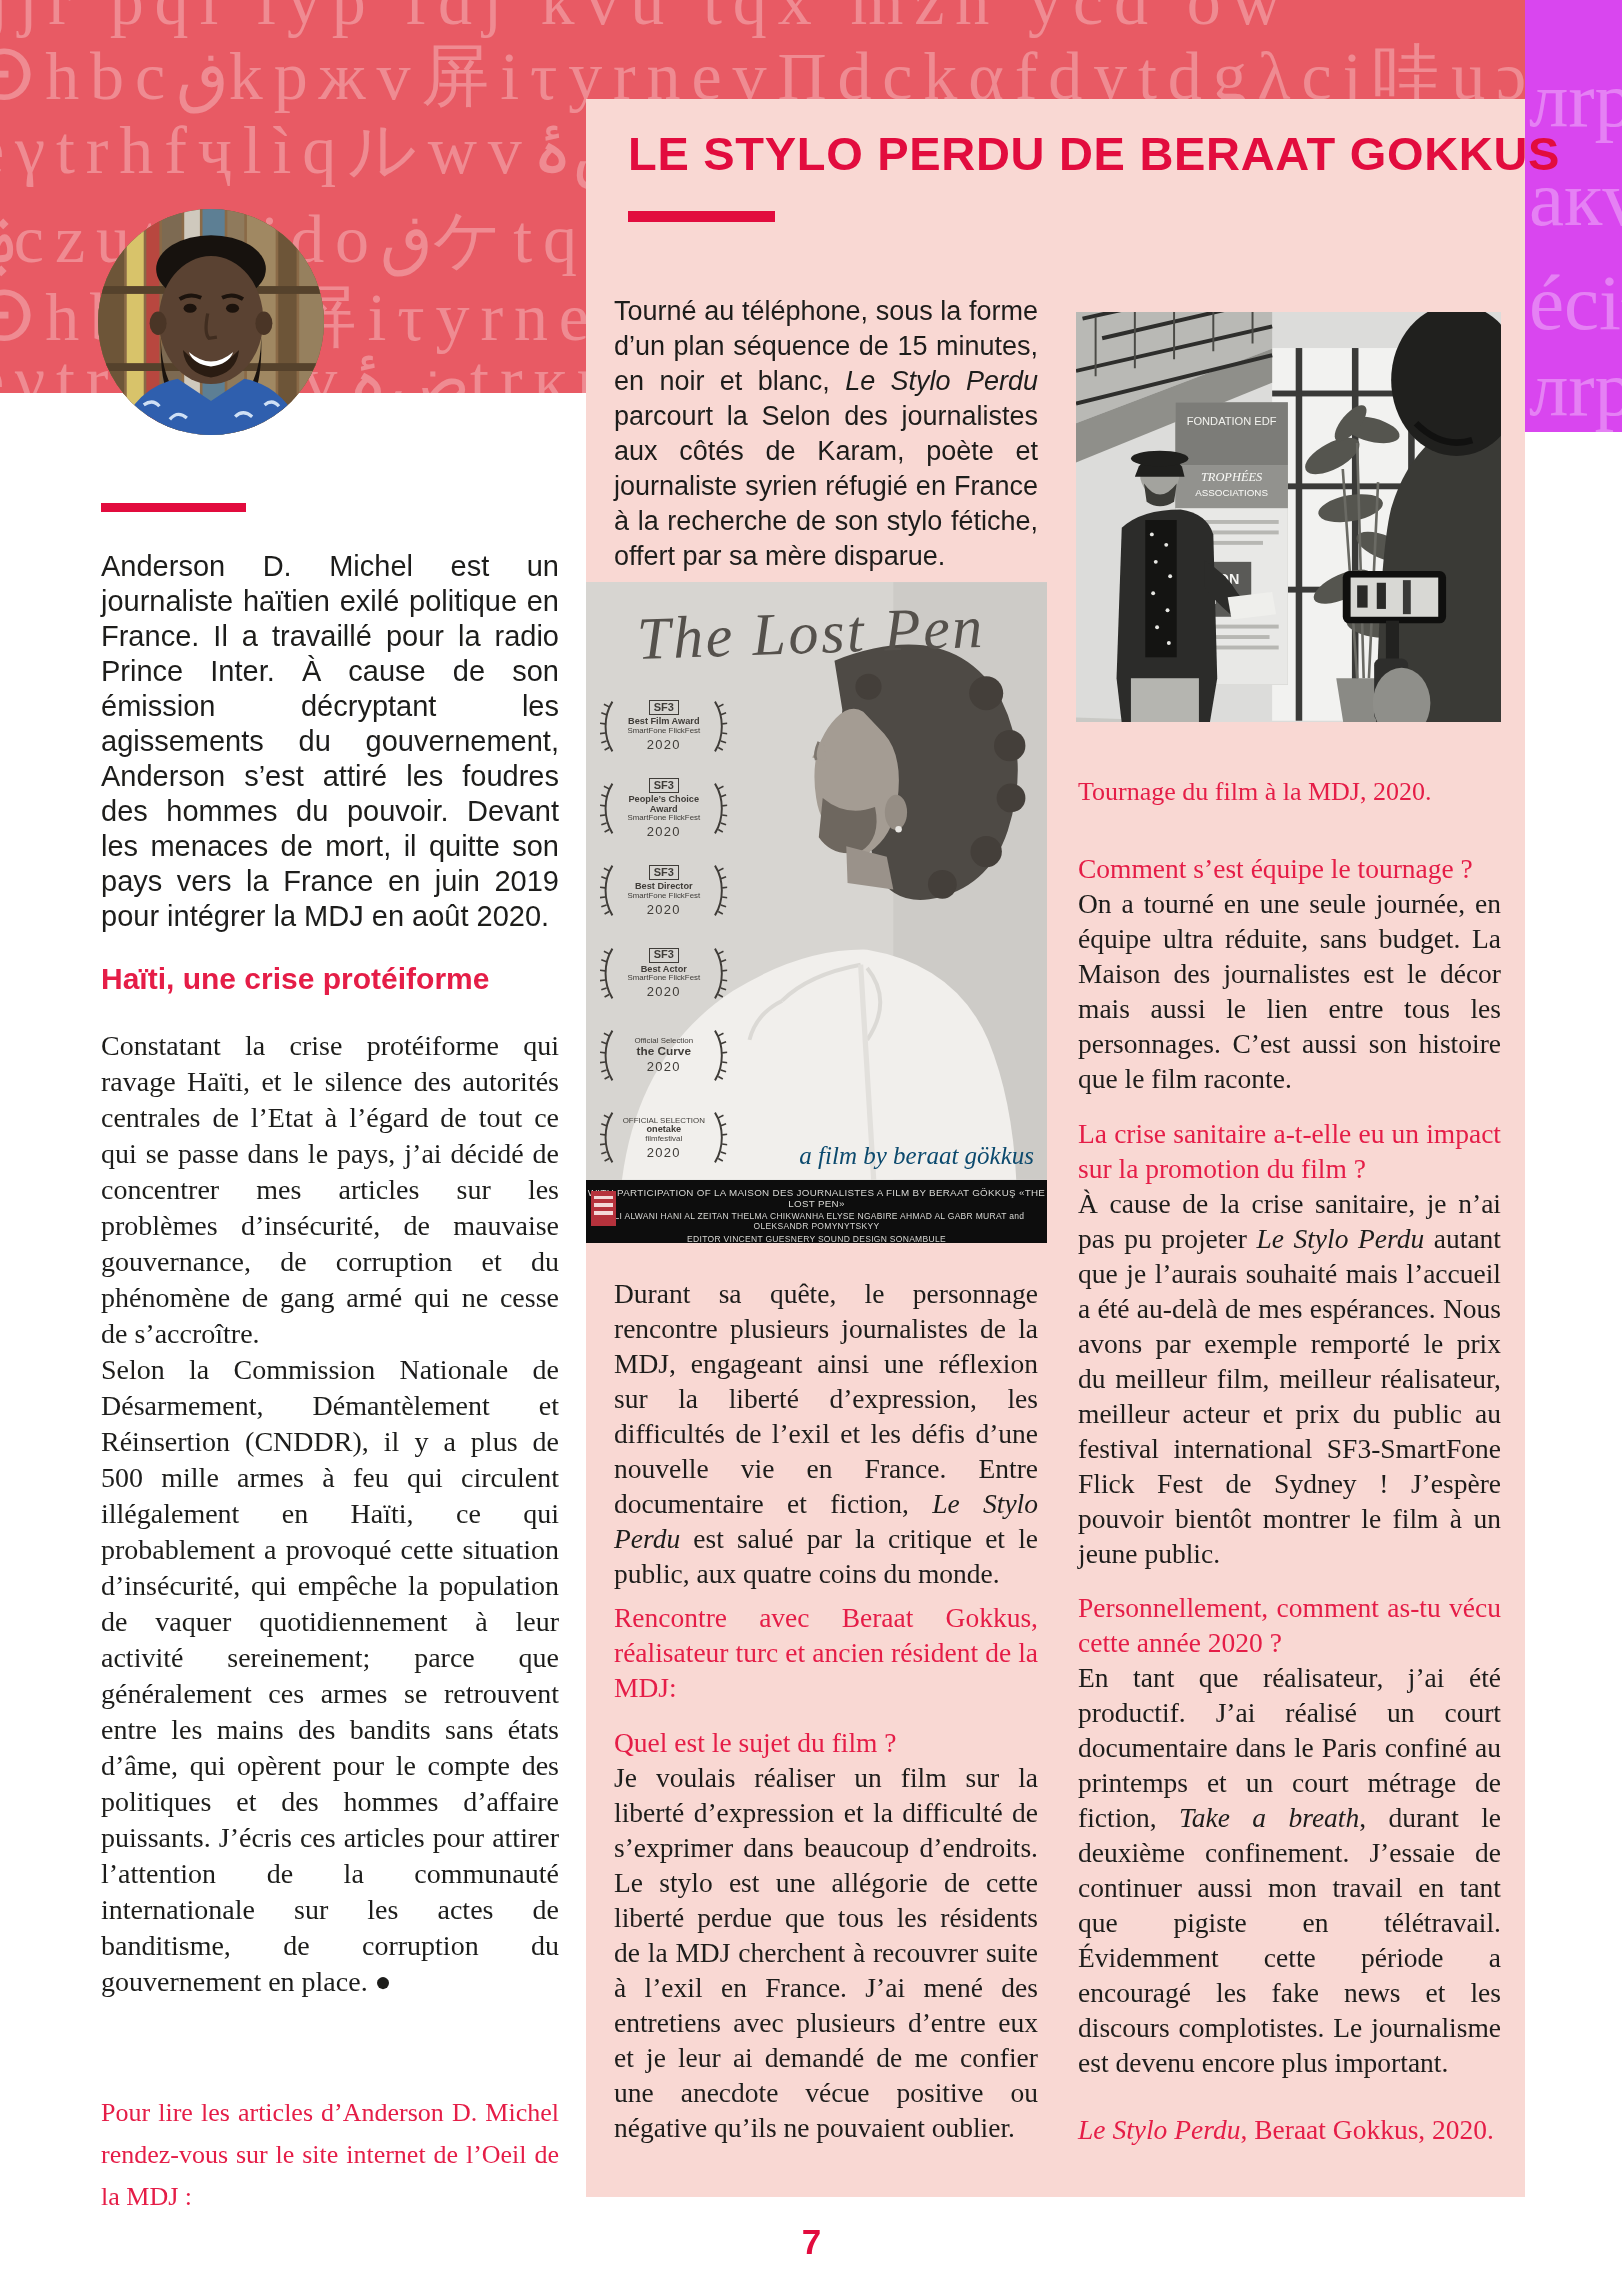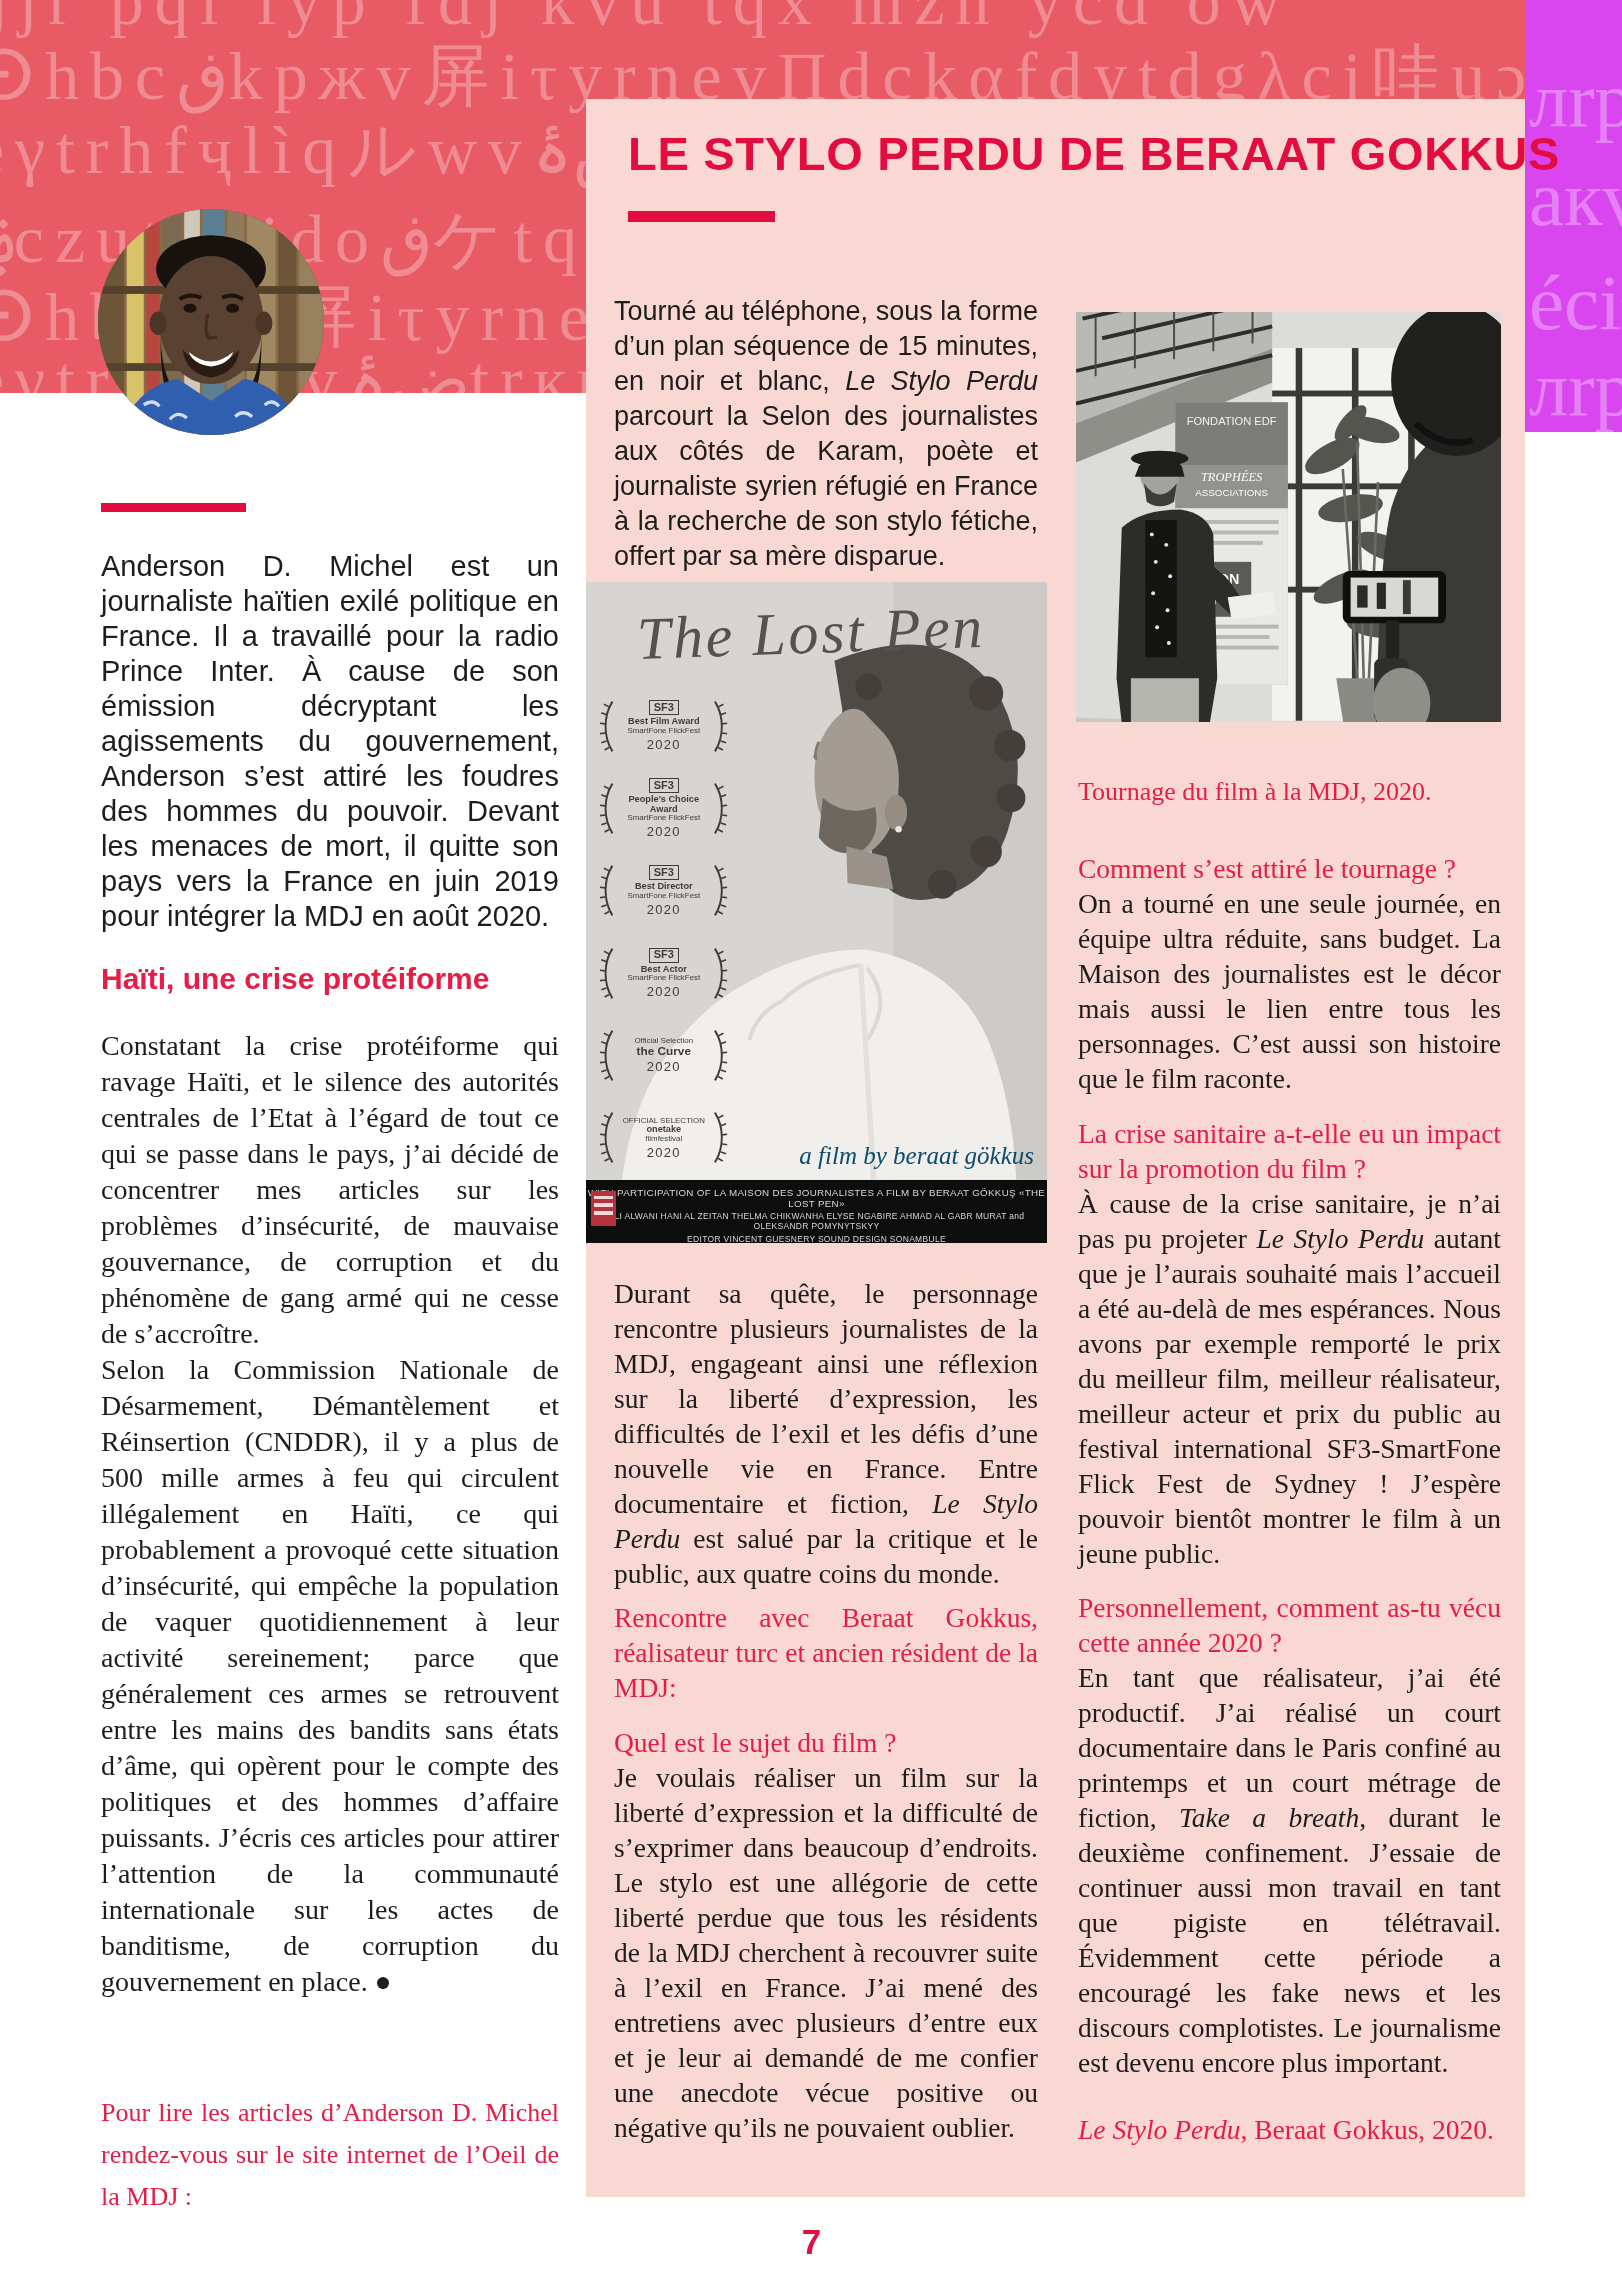--- a/index.html
+++ b/index.html
@@ -351,21 +351,21 @@
       <rect x="460" y="414" width="14" height="40" fill="#2a2a28"></rect>
       <rect x="474" y="472" width="20" height="62" fill="#222220"></rect>
       <rect x="456" y="530" width="52" height="96" rx="10" fill="#2e2e2c"></rect>
       <ellipse cx="498" cy="598" rx="44" ry="54" fill="#8f8f8a"></ellipse>
       <path d="M470 636 Q498 656 526 636" stroke="#55554f" stroke-width="8" fill="none"></path>
     </svg>
   </div>
   <div class="caption">Tournage du film à la MDJ, 2020.</div>
 
   <div class="col-right">
-    <p class="serif-body question" style="margin-top:0">Comment s’est attiré le tournage ?</p>
+    <p class="serif-body question" style="margin-top:0">Comment s’est équipe le tournage ?</p>
     <p class="serif-body answer">On a tourné en une seule journée, en équipe ultra réduite, sans budget. La Maison des journalistes est le décor mais aussi le lien entre tous les personnages. C’est aussi son histoire que le film raconte.</p>
     <p class="serif-body question">La crise sanitaire a-t-elle eu un impact sur la promotion du film ?</p>
     <p class="serif-body answer"><span>À cause de la crise sanitaire, je n’ai pas pu projeter </span><i>Le Stylo Perdu</i><span> autant que je l’aurais souhaité mais l’accueil a été au-delà de mes espérances. Nous avons par exemple remporté le prix du meilleur film, meilleur réalisateur, meilleur acteur et prix du public au festival international SF3-SmartFone Flick Fest de Sydney ! J’espère pouvoir bientôt montrer le film à un jeune public.</span></p>
     <p class="serif-body question">Personnellement, comment as-tu vécu cette année 2020 ?</p>
     <p class="serif-body answer"><span>En tant que réalisateur, j’ai été productif. J’ai réalisé un court documentaire dans le Paris confiné au printemps et un court métrage de fiction, </span><i>Take a breath</i><span>, durant le deuxième confinement. J’essaie de continuer aussi mon travail en tant que pigiste en télétravail. Évidemment cette période a encouragé les fake news et les discours complotistes. Le journalisme est devenu encore plus important.</span></p>
     <p class="serif-body credit-line"><i>Le Stylo Perdu</i><span>, Beraat Gokkus, 2020.</span></p>
   </div>
 
   <div class="col-left">
     <div class="rule"></div>

